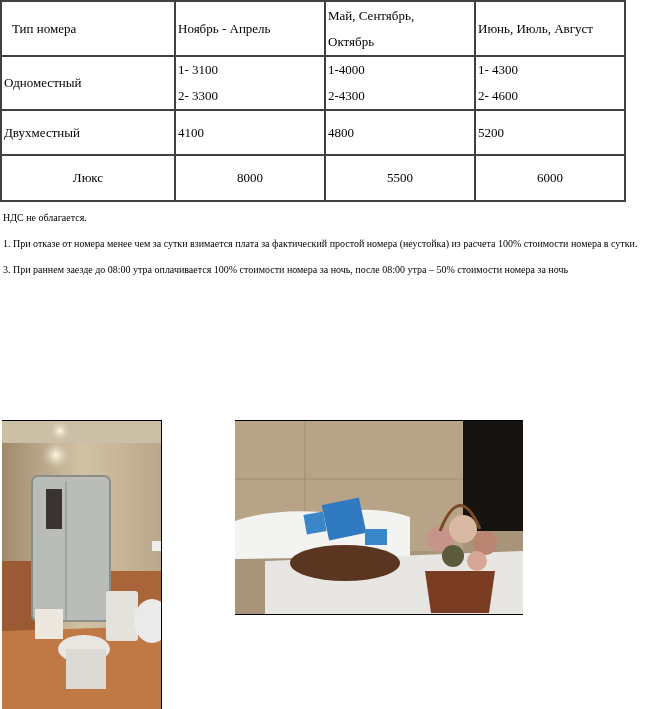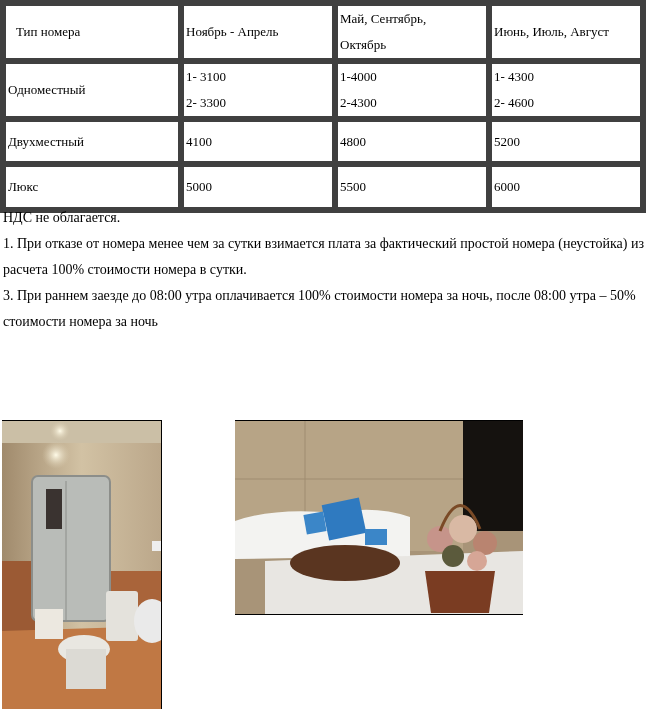--- a/index.html
+++ b/index.html
@@ -1,24 +1,24 @@
 <!DOCTYPE html>
 <html><head>
 <meta charset="utf-8">
 <style>
   html, body { margin:0; padding:0; background:#ffffff; }
   body { width:658px; height:709px; position:relative; overflow:hidden;
          font-family:"Liberation Serif", "DejaVu Serif", serif; color:#000; font-size:13px; }
   table.rates { position:absolute; left:0; top:0; border-collapse:collapse; }
-  table.rates td { border:6px solid #404040; vertical-align:middle; padding:0 2px; line-height:26px; }
+  table.rates td { border:2px solid #404040; vertical-align:middle; padding:0 2px; line-height:26px; }
   .c0 { width:160px; } .c1 { width:144px; } .c2 { width:144px; } .c3 { width:144px;margin-top:48px; }
-  .r0 { height:55px; } .r1 { height:54px; } .r2 { height:45px; } .r3 { height:46px; }
+  .r0 { height:55px; } .r1 { height:54px; } .r2 { height:45px; } .r3 { height:46px;text-align:center; }
   .hdr-first { padding-left:10px !important; }
   .b { font-weight:normal; }
-  .notes { position:absolute; left:3px; top:205px; width:652px; font-size:14px; line-height:26px; }
+  .notes { position:absolute; left:3px; top:205px; width:652px; font-size:10px; line-height:26px; }
   .notes p { margin:0; }
   .photo { position:absolute; overflow:hidden; }
   .photo svg { display:block; }
   #photo-bath { left:2px; top:420px; width:159px; height:289px; border-right:1px solid #000; border-top:1px solid #000; }
   #photo-towels { left:235px; top:420px; width:288px; height:193px; border-top:1px solid #000; border-bottom:1px solid #000; }
 </style>
 </head>
 <body>
 
 <table class="rates">
@@ -48,21 +48,21 @@
     </td>
   </tr>
   <tr class="r2">
     <td>Двухместный</td>
     <td class="b">4100</td>
     <td class="b">4800</td>
     <td class="b">5200</td>
   </tr>
   <tr class="r3">
     <td>Люкс</td>
-    <td>5000</td>
+    <td>8000</td>
     <td>5500</td>
     <td>6000</td>
   </tr>
 </tbody>
   </table>
 
 <div class="notes">
   <p class="b">НДС не облагается.</p>
   <p>1. При отказе от номера менее чем за сутки взимается плата за фактический простой номера (неустойка) из расчета 100% стоимости номера в сутки.</p>
   <p>3. При раннем заезде до 08:00 утра оплачивается 100% стоимости номера за ночь, после 08:00 утра – 50% стоимости номера за ночь</p>

